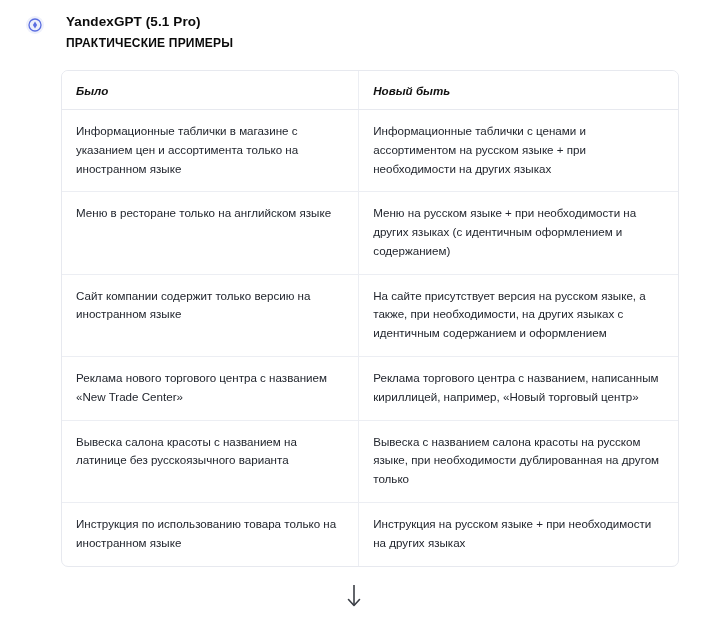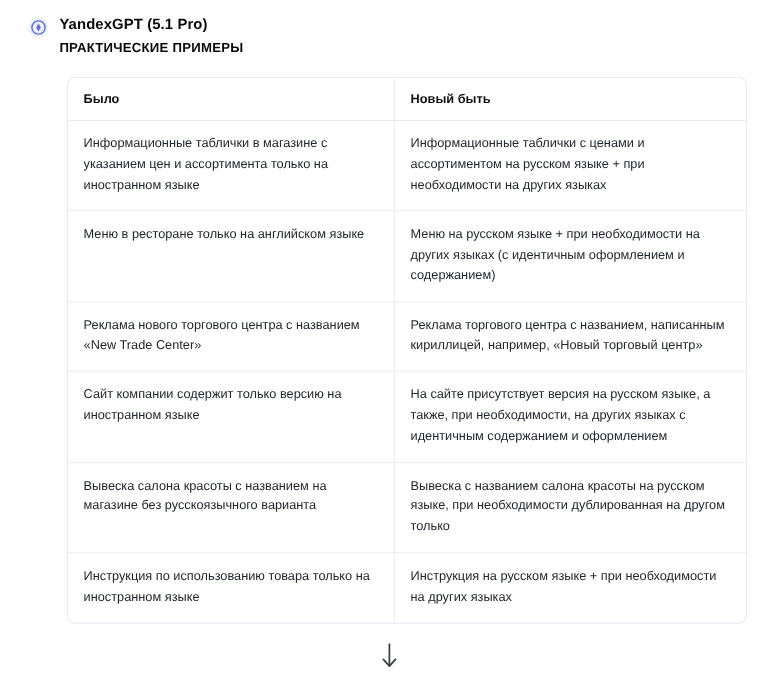--- a/index.html
+++ b/index.html
@@ -36,20 +36,21 @@
     align-items: center;
     justify-content: center;
     flex: 0 0 auto;
     margin-top: 2px;
   }
   .avatar svg { display: block; }
   .header-text {
     display: flex;
     flex-direction: column;
     gap: 7px;
+    margin-left: 12px;
   }
   .model-name {
     font-size: 13.5px;
     font-weight: bold;
     color: #0a0a0a;
     letter-spacing: 0.1px;
   }
   .section-title {
     font-size: 12px;
     font-weight: bold;
@@ -71,20 +72,21 @@
     table-layout: fixed;
   }
   th {
     text-align: left;
     font-size: 11.6px;
     font-weight: bold;
     color: #111;
     padding: 13px 14px 12px 14px;
     border-bottom: 1px solid #e7e9ef;
     background: #fff;
+    font-style: italic;
   }
   td {
     font-size: 11.6px;
     color: #22262e;
     padding: 12px 14px 13px 14px;
     border-bottom: 1px solid #eceef3;
     vertical-align: top;
     line-height: 1.62;
   }
   tr:last-child td {
@@ -136,29 +138,29 @@
       <tbody>
         <tr>
           <td class="col-left">Информационные таблички в магазине с указанием цен и ассортимента только на иностранном языке</td>
           <td class="col-right">Информационные таблички с ценами и ассортиментом на русском языке + при необходимости на других языках</td>
         </tr>
         <tr>
           <td class="col-left">Меню в ресторане только на английском языке</td>
           <td class="col-right">Меню на русском языке + при необходимости на других языках (с идентичным оформлением и содержанием)</td>
         </tr>
         <tr>
+          <td class="col-left">Сайт компании содержит только версию на иностранном языке</td>
+          <td class="col-right">На сайте присутствует версия на русском языке, а также, при необходимости, на других языках с идентичным содержанием и оформлением</td>
+        </tr>
+        <tr>
           <td class="col-left">Реклама нового торгового центра с названием «New Trade Center»</td>
           <td class="col-right">Реклама торгового центра с названием, написанным кириллицей, например, «Новый торговый центр»</td>
         </tr>
         <tr>
-          <td class="col-left">Сайт компании содержит только версию на иностранном языке</td>
-          <td class="col-right">На сайте присутствует версия на русском языке, а также, при необходимости, на других языках с идентичным содержанием и оформлением</td>
-        </tr>
-        <tr>
-          <td class="col-left">Вывеска салона красоты с названием на магазине без русскоязычного варианта</td>
+          <td class="col-left">Вывеска салона красоты с названием на латинице без русскоязычного варианта</td>
           <td class="col-right">Вывеска с названием салона красоты на русском языке, при необходимости дублированная на другом только</td>
         </tr>
         <tr>
           <td class="col-left">Инструкция по использованию товара только на иностранном языке</td>
           <td class="col-right">Инструкция на русском языке + при необходимости на других языках</td>
         </tr>
       </tbody>
     </table>
   </div>
 

